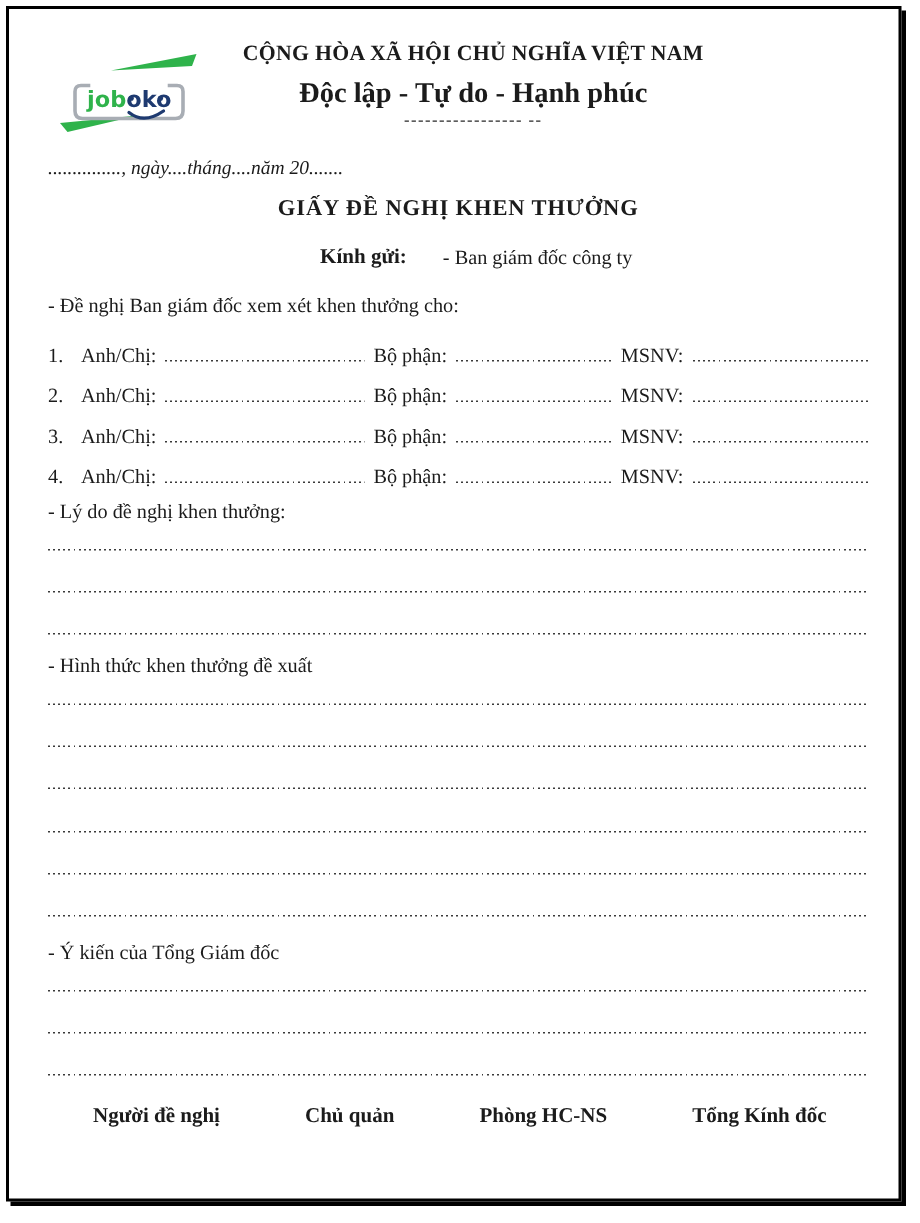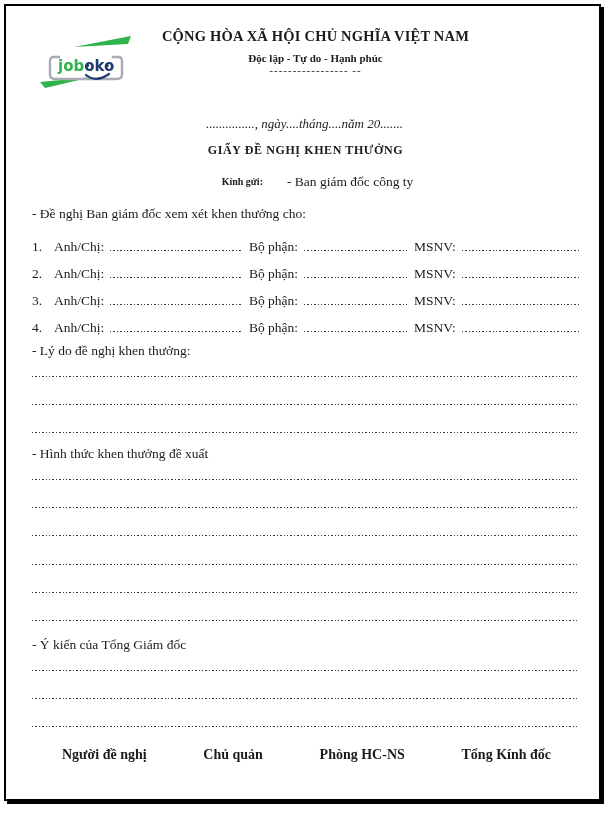--- a/index.html
+++ b/index.html
@@ -5,28 +5,28 @@
   html,body{margin:0;padding:0;background:#fff;}
   body{width:613px;height:815px;position:relative;font-family:"Liberation Serif","DejaVu Serif",serif;color:#1b1b1b;}
   .page{position:absolute;left:4px;top:4px;width:597px;height:797px;background:#fff;
         border:2px solid #000;box-shadow:3px 3px 0 #000;box-sizing:border-box;
         padding:14px 20px 0 26px;overflow:hidden;}
   
   .hdr{position:relative;min-height:72px;}
   .logo{position:absolute;left:6px;top:14px;}
   .hdr-center{text-align:center;transform:translateX(10px);padding-top:8px;}
   .nat-title{font-weight:bold;font-size:14.5px;letter-spacing:.2px;}
-  .motto{font-weight:bold;font-size:11px;margin-top:7px;}
+  .motto{font-weight:bold;font-size:19px;margin-top:7px;}
   .sep{font-size:11px;letter-spacing:1px;line-height:8px;margin-top:2px;color:#222;}
-  .date-line{text-align:center;font-style:italic;font-size:13px;margin-top:24px;padding-right:2px;}
+  .date-line{text-align:left;font-style:italic;font-size:13px;margin-top:12px;padding-right:2px;}
   
-  .doc-title{text-align:center;font-weight:bold;font-size:12px;letter-spacing:.6px;margin-top:11px;}
+  .doc-title{text-align:center;font-weight:bold;font-size:15px;letter-spacing:.6px;margin-top:11px;}
   
   .recipients{display:flex;justify-content:center;margin-top:11px;transform:translateX(12px);}
-  .recip-label{font-weight:bold;font-size:10px;margin-right:24px;line-height:26px;}
+  .recip-label{font-weight:bold;font-size:14px;margin-right:24px;line-height:26px;}
   .recip-items{font-size:13.5px;line-height:26px;text-align:right;}
   
   .intro{font-size:13.5px;margin-top:11px;height:18px;}
   .rows{margin-top:4px;}
   .row{display:flex;align-items:flex-end;height:27px;font-size:13.5px;}
   .row .no{width:22px;}
   .row .lbl{white-space:nowrap;padding-right:4px;}
   .fill{height:1.5px;align-self:flex-end;margin:0 6px 4px 2px;
         background:repeating-linear-gradient(90deg,#3a3a3a 0 1.3px,transparent 1.3px 3.4px);}
   .fill.f1{flex:147;}

